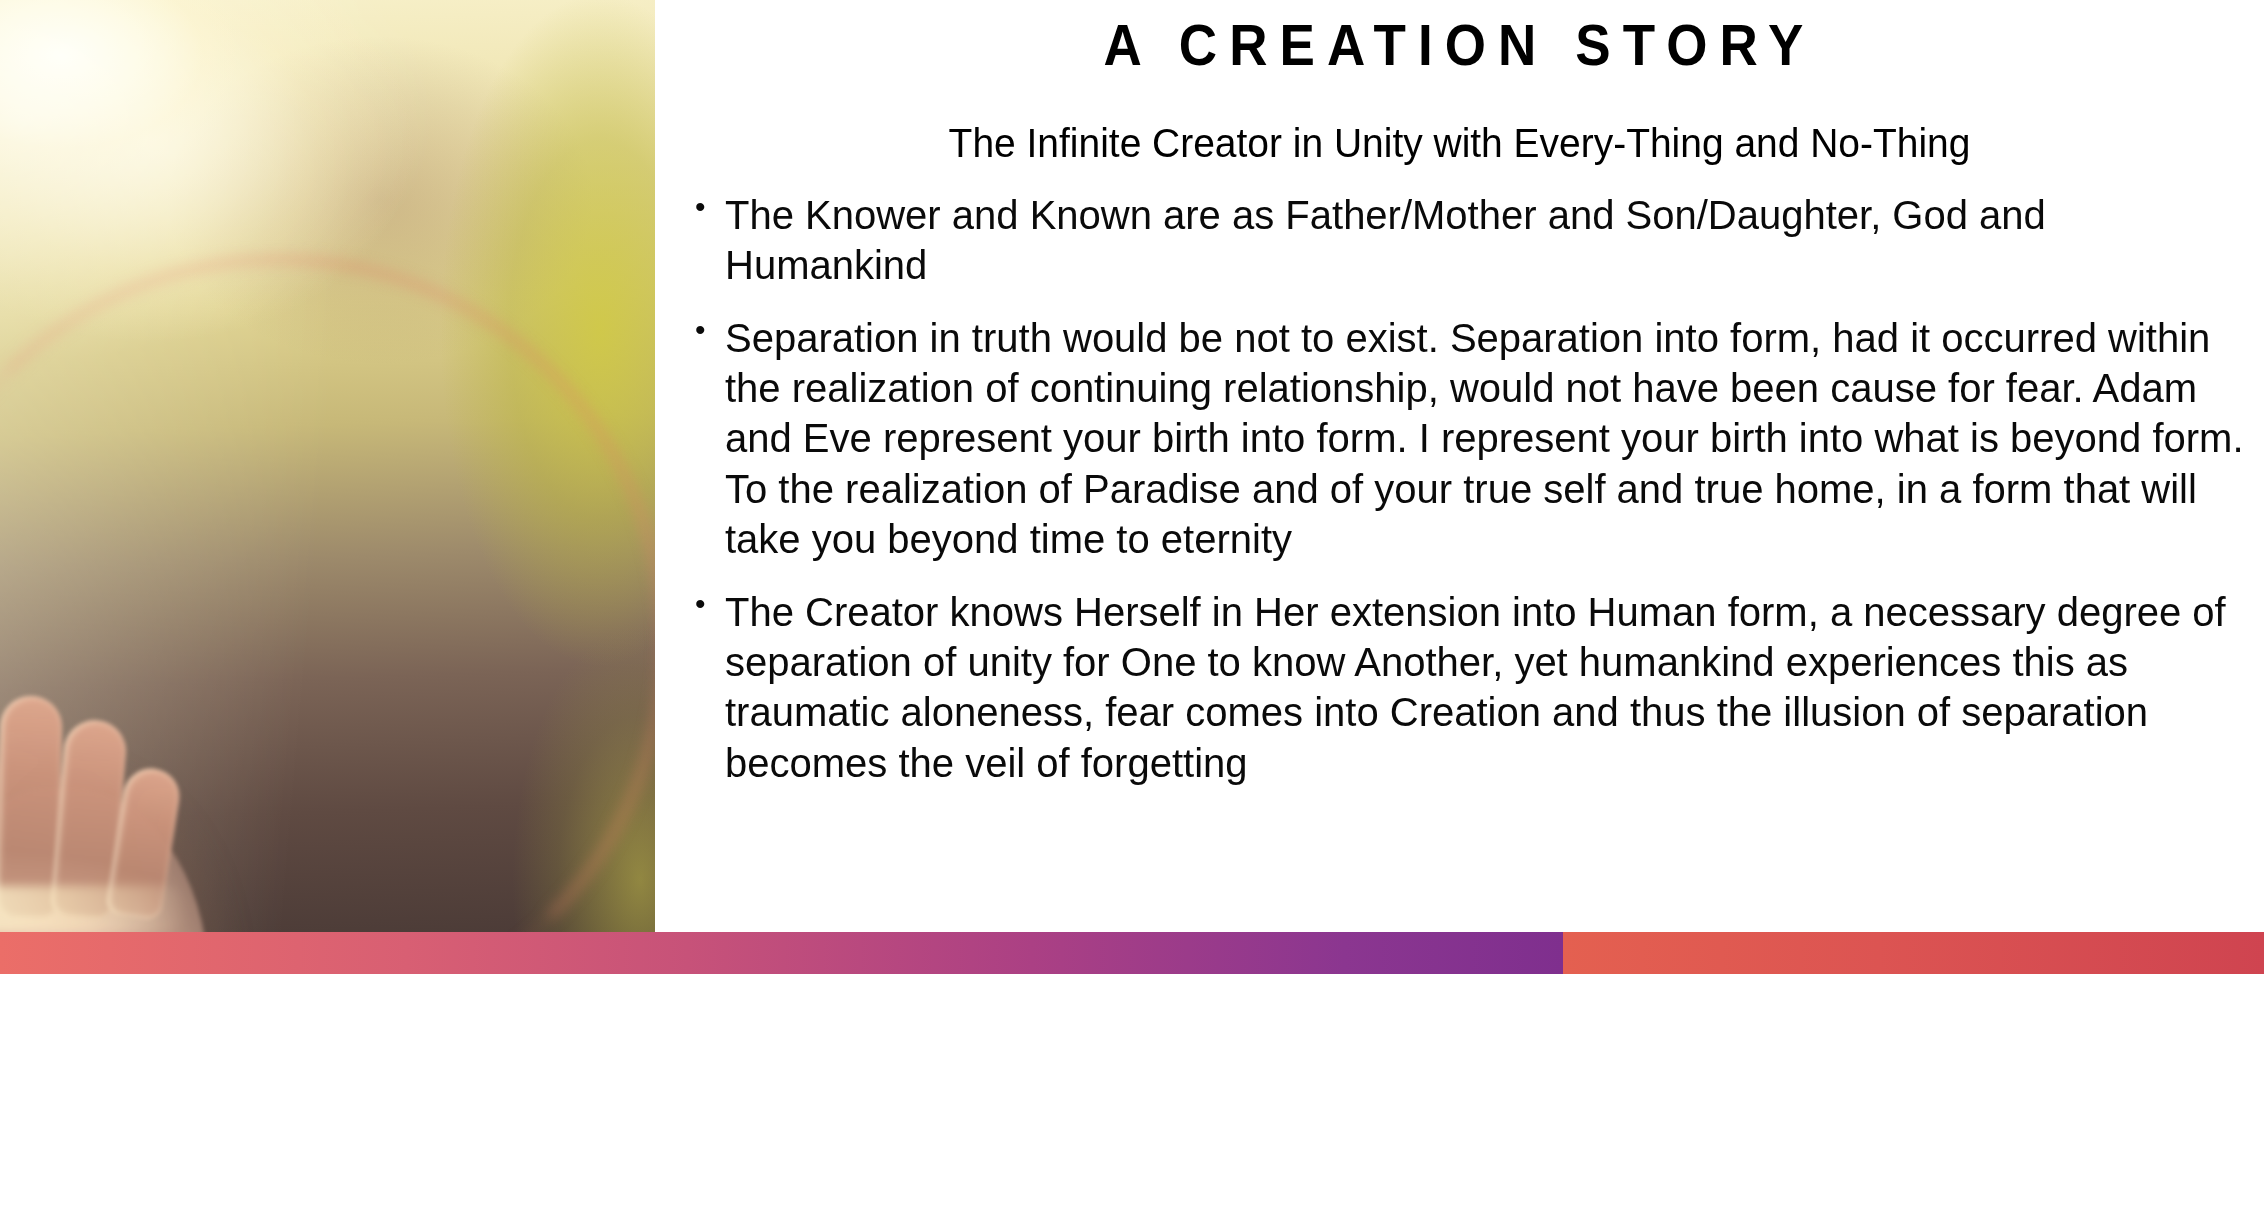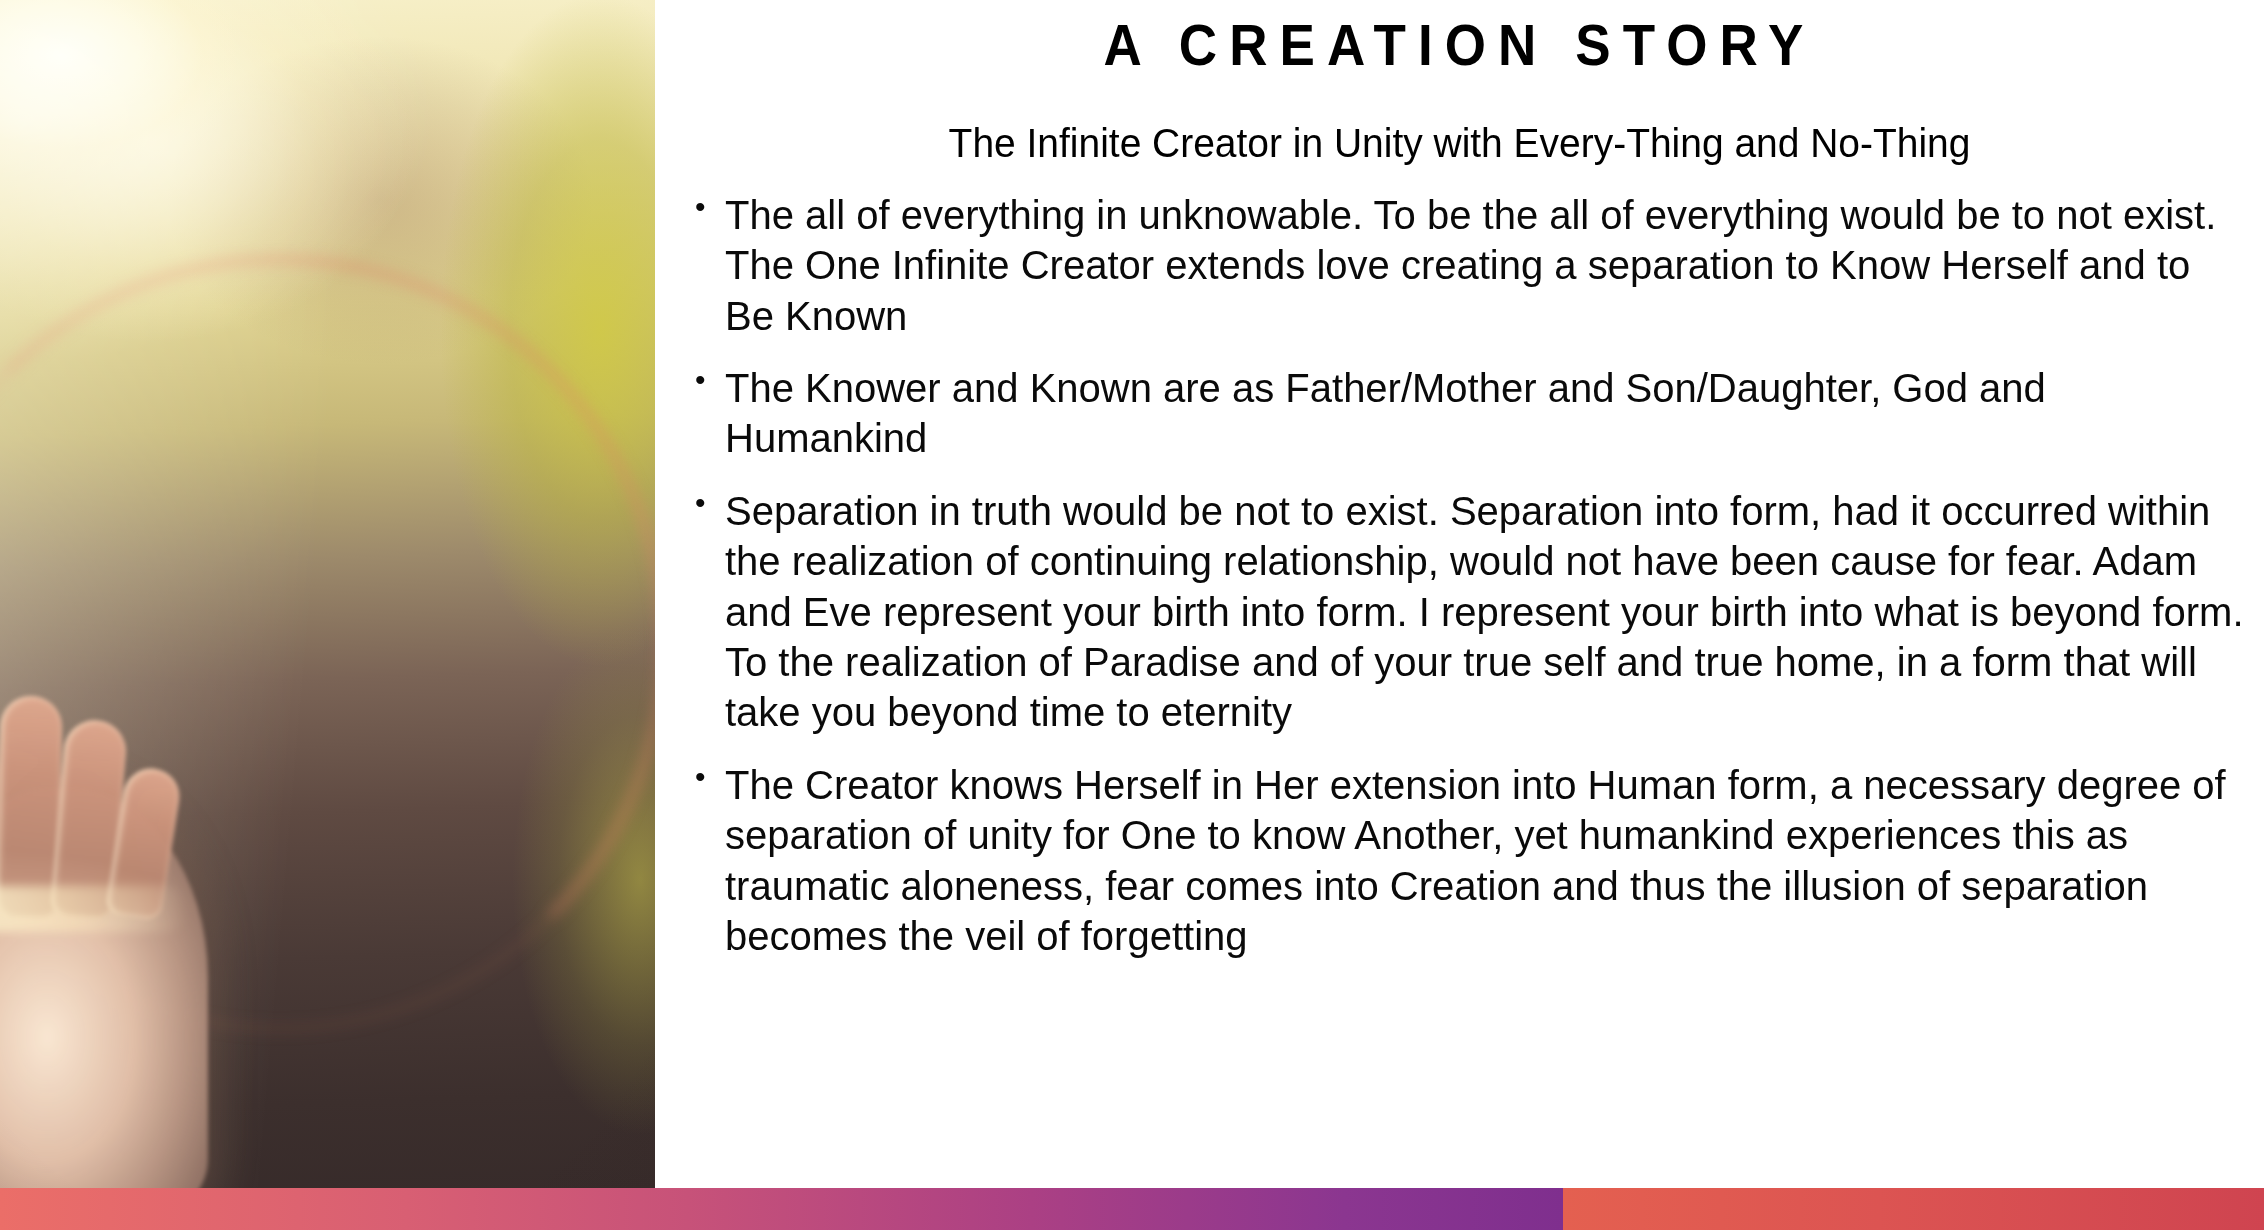--- a/index.html
+++ b/index.html
@@ -10,21 +10,21 @@
   body {
     width: 2264px;
     height: 1230px;
     overflow: hidden;
     font-family: "Liberation Sans", sans-serif;
   }
 
   .slide {
     position: relative;
     width: 2264px;
-    height: 1230px;
+    height: 974px;
     background: #4d7c0f;
     overflow: hidden;
   }
 
   
   .photo {
     position: absolute;
     left: 0;
     top: 0;
     width: 655px;
@@ -237,21 +237,20 @@
       <div class="finger f4"></div>
       <div class="rim"></div>
     </div>
     <div class="photo-vignette"></div>
   </div>
 
   <div class="content">
     <h1 class="slide-title">A CREATION STORY</h1>
     <p class="subtitle">The Infinite Creator in Unity with Every-Thing and No-Thing</p>
     <ul class="bullets">
-      <li>The all of everything in unknowable.  To be the all of everything would be to not exist. The One Infinite Creator extends love creating a separation to Know Herself and to Be Known</li>
       <li>The Knower and Known are as Father/Mother and Son/Daughter, God and Humankind</li>
       <li>Separation in truth would be not to exist.  Separation into form, had it occurred within the realization of continuing relationship, would not have been cause for fear. Adam and Eve represent your birth into form. I represent your birth into what is beyond form. To the realization of Paradise and of your true self and true home, in a form that will take you beyond time to eternity</li>
       <li>The Creator knows Herself in Her extension into Human form, a necessary degree of separation of unity for One to know Another,  yet humankind experiences this as traumatic aloneness, fear comes into Creation and thus the illusion of separation becomes the veil of forgetting</li>
     </ul>
   </div>
 
   <div class="bottom-bar">
     <div class="bar-seg-a"></div>
     <div class="bar-seg-b"></div>
   </div>

